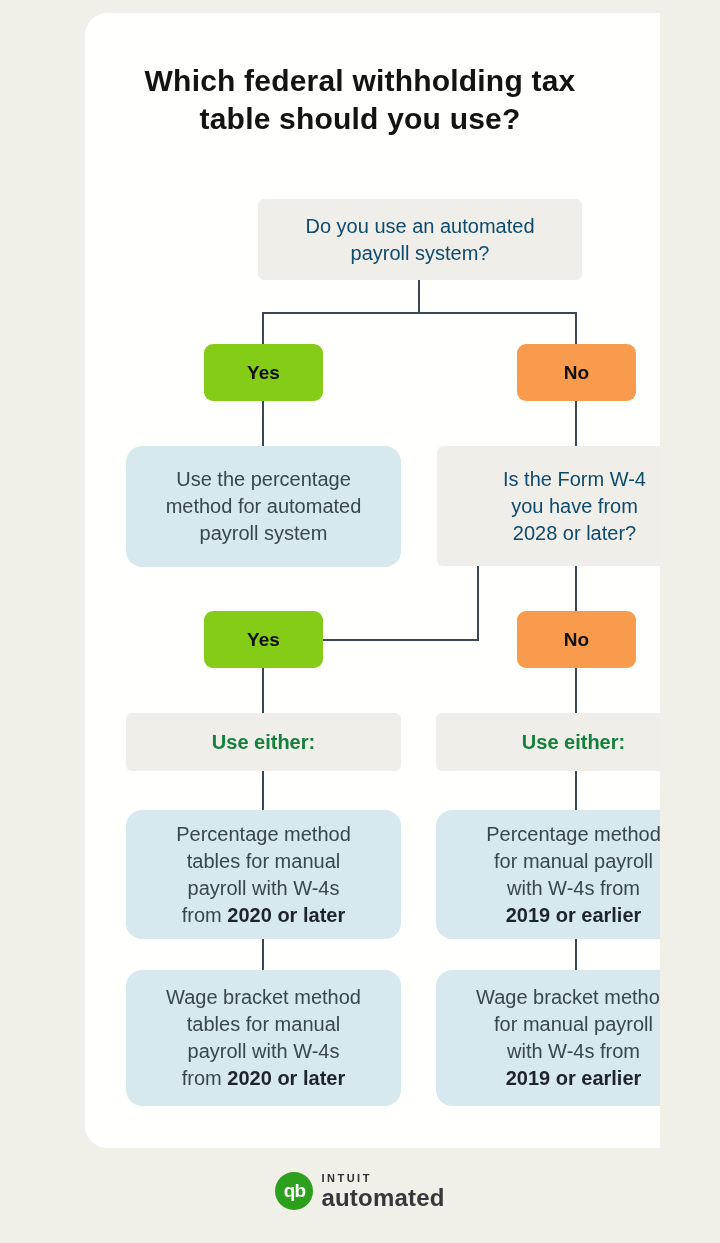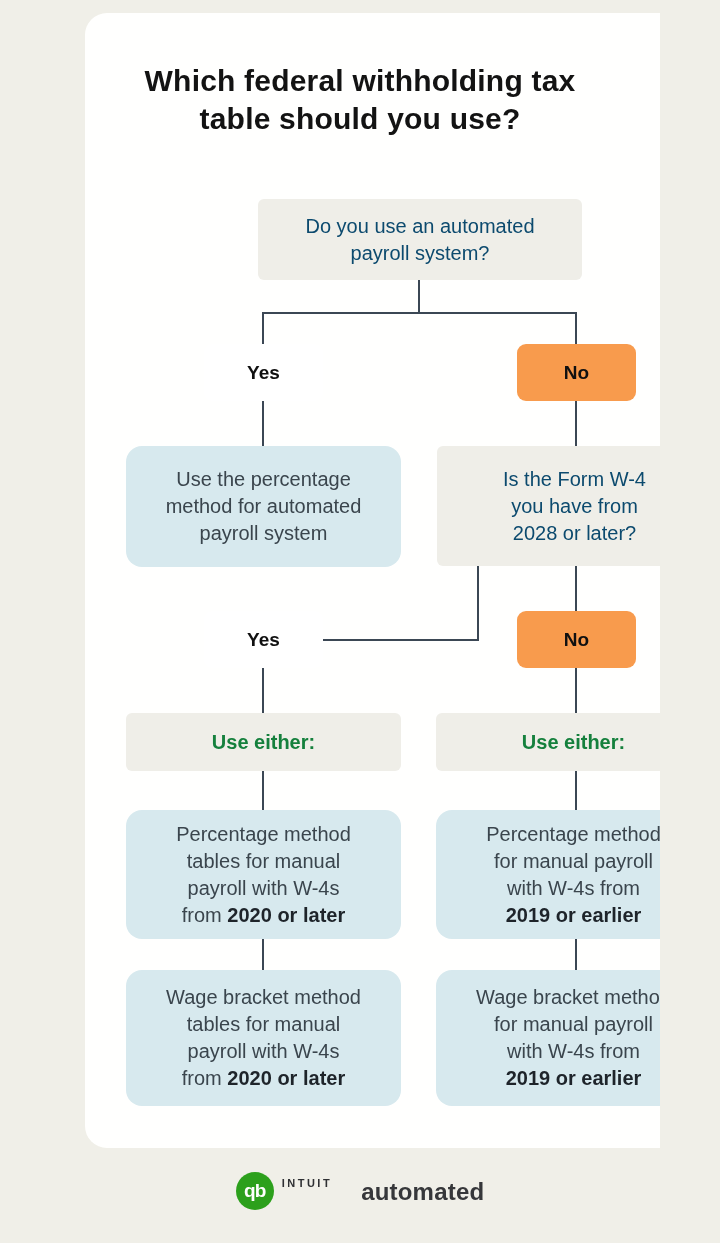--- a/index.html
+++ b/index.html
@@ -50,39 +50,39 @@
   }
   .blue-box .box-text strong, .bold-tail { font-weight: 700; color: #1e242a; }
   .use-either .box-text { font-size: 20px; font-weight: 700; color: #15803d; }
   .pill {
     position: absolute;
     width: 119px; height: 57px;
     border-radius: 9px;
     display: flex; align-items: center; justify-content: center;
     font-size: 19px; font-weight: 700; color: #101010;
   }
-  .pill-yes { background: #ffffff; }
+  .pill-yes { background: #84cc16; }
   .pill-no  { background: #f89b4d; }
   .cline { position: absolute; background: #3b4754; }
   
   .brand {
     position: absolute;
     left: 0; right: 0; top: 1172px;
     display: flex; align-items: center; justify-content: center;
     gap: 8px;
   }
   .qb-circle {
     width: 38px; height: 38px;
     background: #2ca01c;
     border-radius: 50%;
     display: flex; align-items: center; justify-content: center;
     color: #ffffff; font-size: 19px; font-weight: 700;
     letter-spacing: -1px;
   }
-  .brand-text { display: flex; line-height: 1; gap: 29px; }
+  .brand-text { display: flex; flex-direction: column; line-height: 1; }
   .brand-top {
     font-size: 11px; font-weight: 700; letter-spacing: 2.5px;
     color: #2f3033; text-transform: uppercase;
   }
   .brand-bottom {
     font-size: 24px; font-weight: 700; color: #36373a;
     margin-top: 2px; letter-spacing: 0.2px;
   }
 </style>
 </head>

